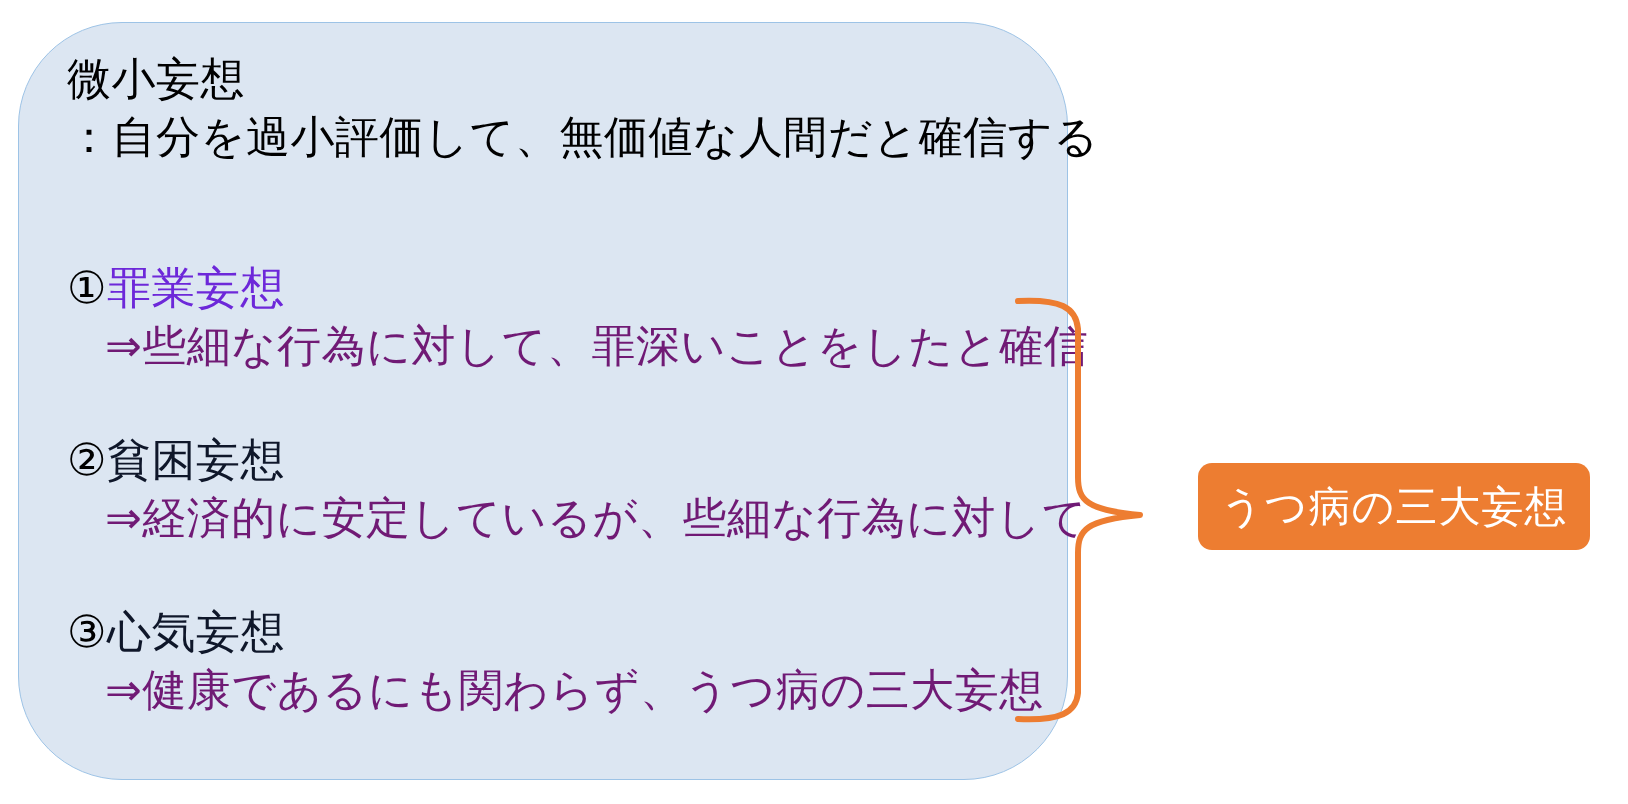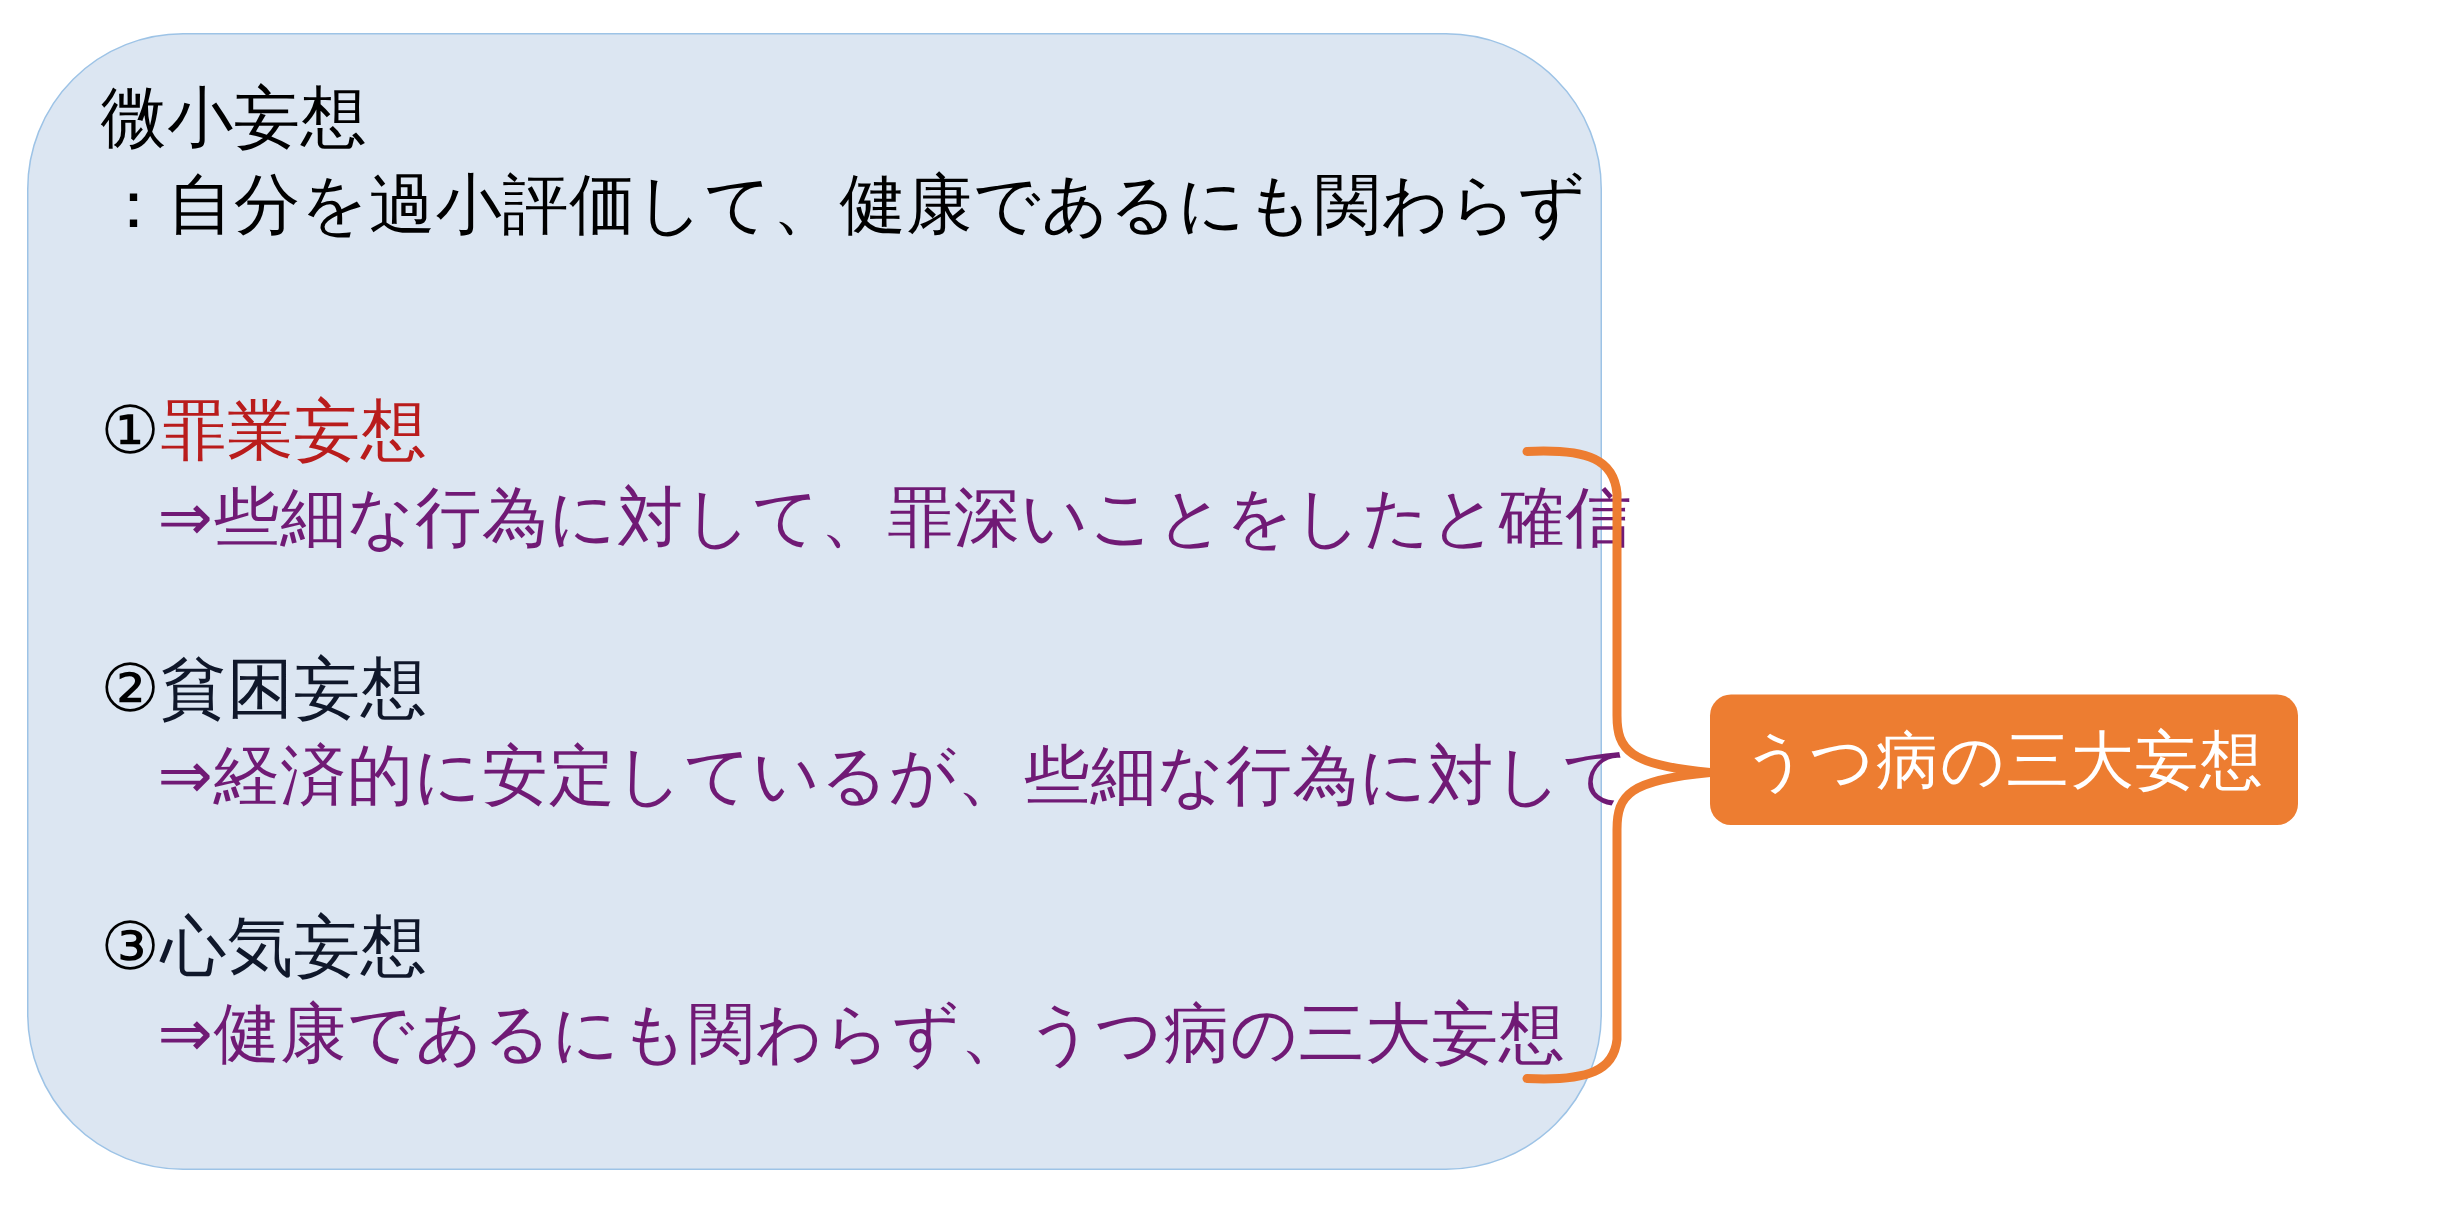--- a/index.html
+++ b/index.html
@@ -72,21 +72,21 @@
   .item-block.rest  { margin-top: 56px; }
 
   .item-head {
     margin: 0;
     padding: 0;
     font-size: 44px;
     line-height: 58px;
     white-space: pre;
   }
   .item-head .marker { color: #000000; }
-  .item-head .label-red { color: #b91c1c; }
+  .item-head .label-red { color: #6d28d9; }
   .item-head .label-black { color: #0f172a; }
 
   .item-desc {
     margin: 0;
     padding: 0 0 0 38px;
     font-size: 44px;
     line-height: 58px;
     white-space: pre;
     color: #701a75;
   }
@@ -97,21 +97,21 @@
     left: 1000px;
     top: 285px;
     width: 160px;
     height: 450px;
     overflow: visible;
   }
 
   
   .callout {
     position: absolute;
-    left: 1140px;
+    left: 1198px;
     top: 463px;
     width: 392px;
     height: 87px;
     background: #ED7D31;
     border-radius: 14px;
     display: flex;
     align-items: center;
     justify-content: center;
   }
   .callout-label {
@@ -125,21 +125,21 @@
 </head>
 <body>
 
 <div id="stage">
 
   <div class="panel">
     <div class="panel-text">
 
       <div class="title-line">微小妄想</div>
 
-      <div class="subtitle-line">：自分を過小評価して、健康であるにも関わらず</div>
+      <div class="subtitle-line">：自分を過小評価して、無価値な人間だと確信する</div>
 
       <div class="item-block first">
         <div class="item-head"><span class="marker">①</span><span class="label-red">罪業妄想</span></div>
         <div class="item-desc">⇒些細な行為に対して、罪深いことをしたと確信</div>
       </div>
 
       <div class="item-block rest">
         <div class="item-head"><span class="marker">②</span><span class="label-black">貧困妄想</span></div>
         <div class="item-desc">⇒経済的に安定しているが、些細な行為に対して</div>
       </div>

